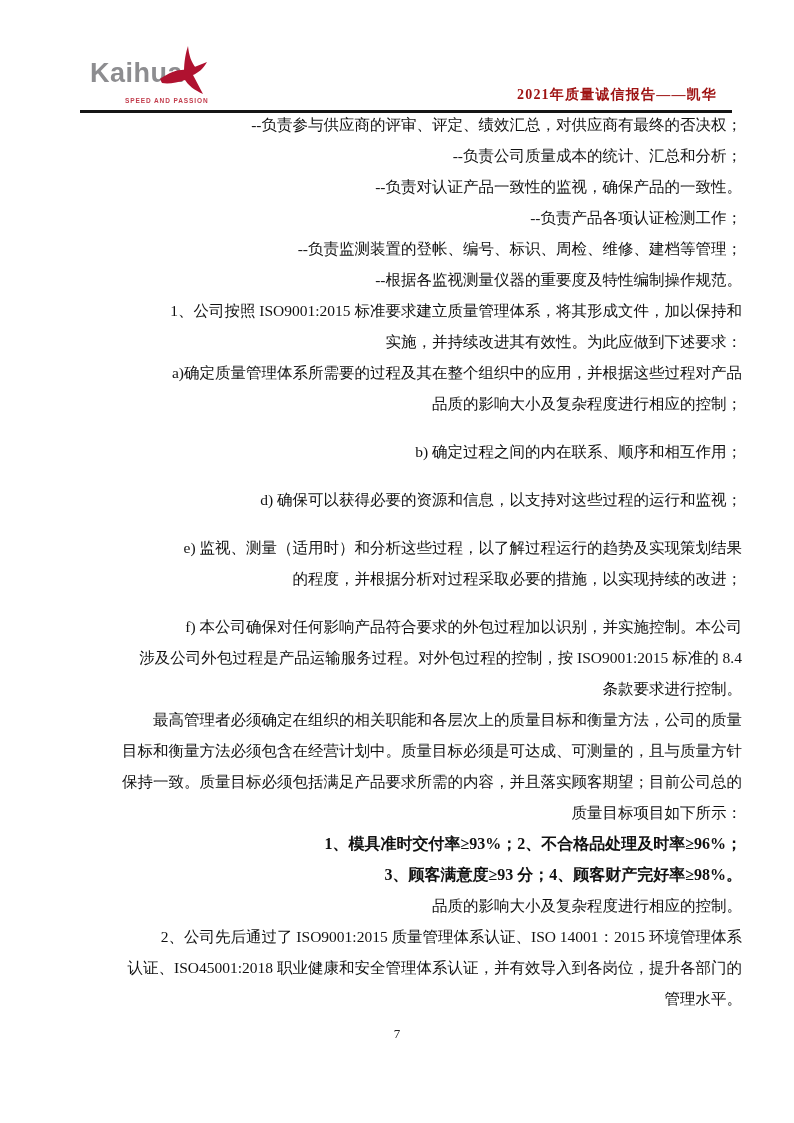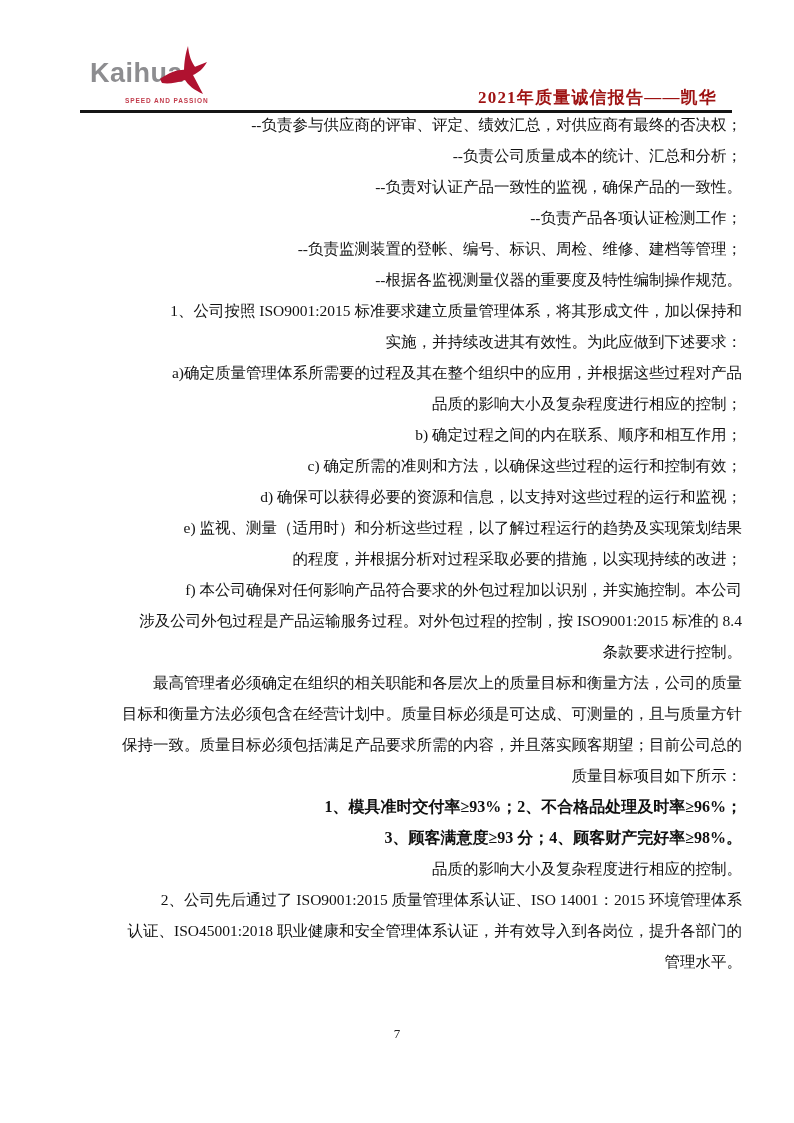--- a/index.html
+++ b/index.html
@@ -15,32 +15,32 @@
     font-size:27px;color:#8d8d90;letter-spacing:.5px;line-height:1;
   }
   .bird{position:absolute;left:72px;top:0;}
   .tagline{
     position:absolute;left:37px;top:51px;
     font-family:"Liberation Sans",sans-serif;font-weight:bold;
     font-size:6.5px;color:#c23b4b;letter-spacing:.9px;white-space:nowrap;
   }
   .header-title{
     position:absolute;top:86px;right:77px;
-    font-size:17px;font-weight:bold;color:#9e1212;letter-spacing:1.2px;white-space:nowrap;
+    font-size:14px;font-weight:bold;color:#9e1212;letter-spacing:1.2px;white-space:nowrap;
   }
   .rule{position:absolute;left:80px;top:110px;width:652px;height:3px;background:#151515;}
   
   .content{position:absolute;left:82px;top:109px;width:660px;font-size:15.5px;}
   .line{height:31px;line-height:31px;white-space:nowrap;text-align:right;}
   .line.dash     {padding-left:60px;}
   .line.heading  {padding-left:38px;}
   .line.para     {padding-left:33px;}
   .line.cont     {padding-left:0;}
   .line.item-a   {padding-left:20px;}
-  .line.item     {padding-left:23px;}
+  .line.item     {padding-left:23px;margin-top:17px;}
   .line.para-sm  {padding-left:12px;}
   .line.cont-out {margin-left:-7px;}
   .line.goal{padding-left:43px;font-weight:bold;font-size:16px;}
   .line.goal .c1{display:inline-block;min-width:186px;}
   
   .footer{position:absolute;top:1026px;left:0;width:794px;text-align:center;font-size:13px;color:#222;}
 </style>
 </head>
 <body>
 
@@ -65,21 +65,20 @@
       <div class="line dash">--负责公司质量成本的统计、汇总和分析；</div>
       <div class="line dash">--负责对认证产品一致性的监视，确保产品的一致性。</div>
       <div class="line dash">--负责产品各项认证检测工作；</div>
       <div class="line dash">--负责监测装置的登帐、编号、标识、周检、维修、建档等管理；</div>
       <div class="line dash">--根据各监视测量仪器的重要度及特性编制操作规范。</div>
       <div class="line para">1、公司按照 ISO9001:2015 标准要求建立质量管理体系，将其形成文件，加以保持和</div>
       <div class="line cont">实施，并持续改进其有效性。为此应做到下述要求：</div>
       <div class="line item-a">a)确定质量管理体系所需要的过程及其在整个组织中的应用，并根据这些过程对产品</div>
       <div class="line cont">品质的影响大小及复杂程度进行相应的控制；</div>
       <div class="line item">b) 确定过程之间的内在联系、顺序和相互作用；</div>
-      <div class="line item">c) 确定所需的准则和方法，以确保这些过程的运行和控制有效；</div>
       <div class="line item">d) 确保可以获得必要的资源和信息，以支持对这些过程的运行和监视；</div>
       <div class="line item">e) 监视、测量（适用时）和分析这些过程，以了解过程运行的趋势及实现策划结果</div>
       <div class="line cont">的程度，并根据分析对过程采取必要的措施，以实现持续的改进；</div>
       <div class="line item">f) 本公司确保对任何影响产品符合要求的外包过程加以识别，并实施控制。本公司</div>
       <div class="line cont">涉及公司外包过程是产品运输服务过程。对外包过程的控制，按 ISO9001:2015 标准的 8.4</div>
       <div class="line cont">条款要求进行控制。</div>
       <div class="line para">最高管理者必须确定在组织的相关职能和各层次上的质量目标和衡量方法，公司的质量</div>
       <div class="line cont">目标和衡量方法必须包含在经营计划中。质量目标必须是可达成、可测量的，且与质量方针</div>
       <div class="line cont">保持一致。质量目标必须包括满足产品要求所需的内容，并且落实顾客期望；目前公司总的</div>
       <div class="line cont">质量目标项目如下所示：</div>

